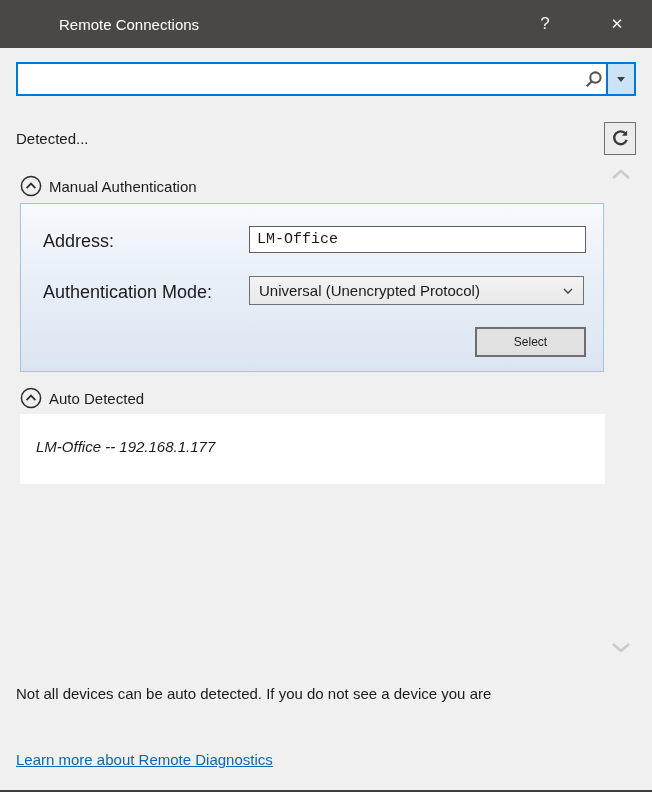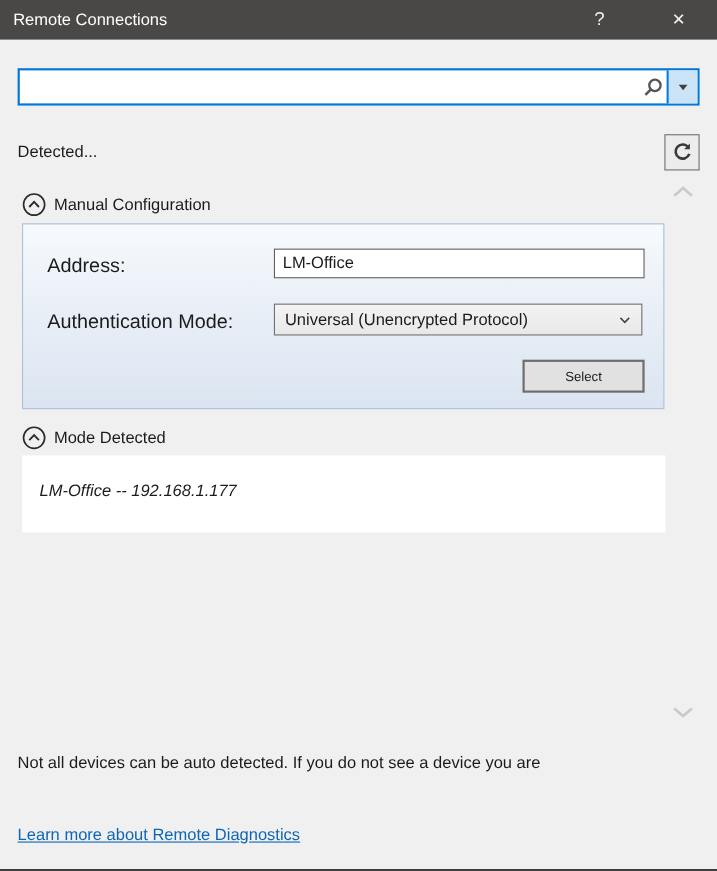--- a/index.html
+++ b/index.html
@@ -3,21 +3,21 @@
 <meta charset="utf-8">
 <style>
   html,body{margin:0;padding:0;}
   body{background:#d8d8d8;font-family:"Liberation Sans",sans-serif;}
   .window{
     position:relative;width:652px;height:792px;background:#f0f0f0;
     box-sizing:border-box;border-bottom:2px solid #3e3e3e;overflow:hidden;
     font-size:15px;color:#1b1b1b;
   }
   
-  .titlebar{position:absolute;top:0;left:0;right:0;height:36px;background:#4a4846;display:flex;align-items:center;}
+  .titlebar{position:absolute;top:0;left:0;right:0;height:48px;background:#4a4846;display:flex;align-items:center;padding-left:47px;}
   .titlebar .title{margin-left:12px;color:#ffffff;font-size:15px;}
   .tb-spacer{flex:1;}
   .tb-btn{width:46px;height:36px;display:flex;align-items:center;justify-content:center;color:#f2f2f2;cursor:default;}
   .tb-help{font-size:17px;font-weight:400;margin-right:26px;}
   .tb-close{font-size:15px;margin-right:12px;}
   
   .searchbox{position:absolute;left:16px;top:62px;width:620px;height:34px;background:#fff;
     border:2px solid #0078d7;box-sizing:border-box;display:flex;align-items:stretch;}
   .search-input{flex:1;border:none;outline:none;padding:0 8px;font-size:15px;font-family:inherit;background:transparent;min-width:0;}
   .search-icon{display:flex;align-items:center;justify-content:center;width:26px;}
@@ -36,21 +36,21 @@
   .scroll-chevron{position:absolute;left:611px;width:20px;height:11px;}
   .scroll-up{top:169px;}
   .scroll-down{top:642px;}
   
   .panel{position:absolute;left:20px;top:203px;width:584px;height:169px;box-sizing:border-box;
     border:1px solid #a9c0d9;background:linear-gradient(180deg,#f7fafd 0%,#e9eff7 45%,#dbe5f1 100%);}
   .fld-label{position:absolute;left:22px;font-size:18px;color:#1b1b1b;}
   .lbl-address{top:27px;}
   .lbl-auth{top:78px;}
   .address-input{position:absolute;left:228px;top:22px;width:337px;height:27px;box-sizing:border-box;
-    border:1px solid #5f5f5f;background:#fff;font-size:15px;font-family:Liberation Sans, sans-serif;padding:0 7px;outline:none;color:#1b1b1b;}
+    border:1px solid #5f5f5f;background:#fff;font-size:15px;font-family:Liberation Mono, monospace;padding:0 7px;outline:none;color:#1b1b1b;}
   .combo{position:absolute;left:228px;top:72px;width:335px;height:29px;box-sizing:border-box;
     border:1px solid #707070;background:linear-gradient(180deg,#f3f3f3,#e8e8e8);
     display:flex;align-items:center;padding:0 9px;}
   .combo .combo-text{flex:1;font-size:15px;color:#1b1b1b;white-space:nowrap;overflow:hidden;}
   .select-btn{position:absolute;left:454px;top:123px;width:111px;height:30px;box-sizing:border-box;
     background:#e1e1e1;border:2px solid #6e6e6e;font-size:12px;font-family:inherit;color:#1b1b1b;
     display:flex;align-items:center;justify-content:center;}
   
   .device-list{position:absolute;left:20px;top:414px;width:585px;height:70px;background:#ffffff;font-style:italic;}
   .device-item{padding:24px 0 0 16px;font-size:15px;color:#1b1b1b;}
@@ -94,21 +94,21 @@
       <path d="M13.2 9.2 A5.4 5.4 0 1 1 12.4 4.1" fill="none" stroke="#3a3a3a" stroke-width="2"></path>
       <path d="M13.6 1.2 L13.6 5.6 L9.2 5.6 Z" fill="#3a3a3a"></path>
     </svg>
   </div>
 
   <div class="expander mc">
     <svg width="22" height="22" viewBox="0 0 22 22">
       <circle cx="11" cy="11" r="9.6" fill="none" stroke="#2b2b2b" stroke-width="1.5"></circle>
       <polyline points="6.6,13.2 11,8.6 15.4,13.2" fill="none" stroke="#2b2b2b" stroke-width="1.7"></polyline>
     </svg>
-    <span class="label">Manual Configuration</span>
+    <span class="label">Manual Authentication</span>
   </div>
   <svg class="scroll-chevron scroll-up" viewBox="0 0 20 11">
     <polyline points="2,9 10,2 18,9" fill="none" stroke="#c9c9c9" stroke-width="2.4"></polyline>
   </svg>
 
   <div class="panel">
     <span class="fld-label lbl-address">Address:</span>
     <input class="address-input" type="text" value="LM-Office" style="">
     <span class="fld-label lbl-auth">Authentication Mode:</span>
     <div class="combo">
@@ -120,21 +120,21 @@
     <div class="select-btn">
       <span>Select</span>
     </div>
   </div>
 
   <div class="expander ad">
     <svg width="22" height="22" viewBox="0 0 22 22">
       <circle cx="11" cy="11" r="9.6" fill="none" stroke="#2b2b2b" stroke-width="1.5"></circle>
       <polyline points="6.6,13.2 11,8.6 15.4,13.2" fill="none" stroke="#2b2b2b" stroke-width="1.7"></polyline>
     </svg>
-    <span class="label">Mode Detected</span>
+    <span class="label">Auto Detected</span>
   </div>
 
   <div class="device-list">
     <div class="device-item">LM-Office -- 192.168.1.177</div>
   </div>
 
   <svg class="scroll-chevron scroll-down" viewBox="0 0 20 11">
     <polyline points="2,2 10,9 18,2" fill="none" stroke="#c9c9c9" stroke-width="2.4"></polyline>
   </svg>
 

